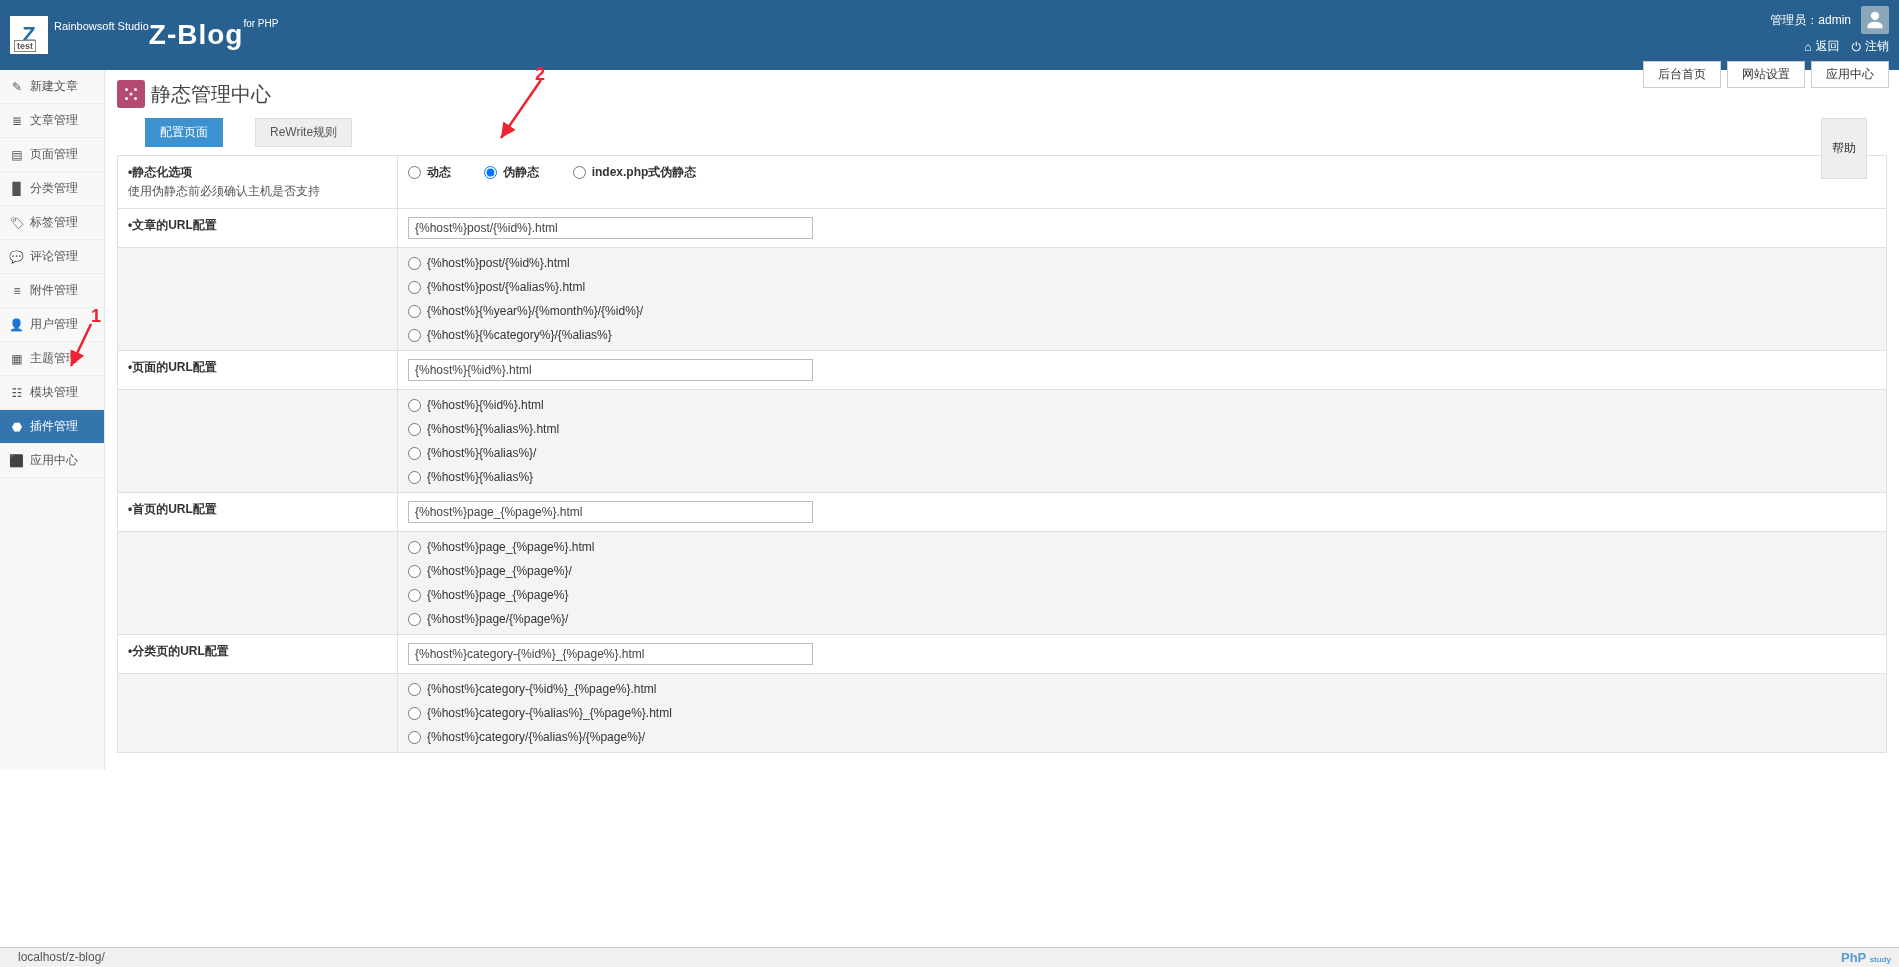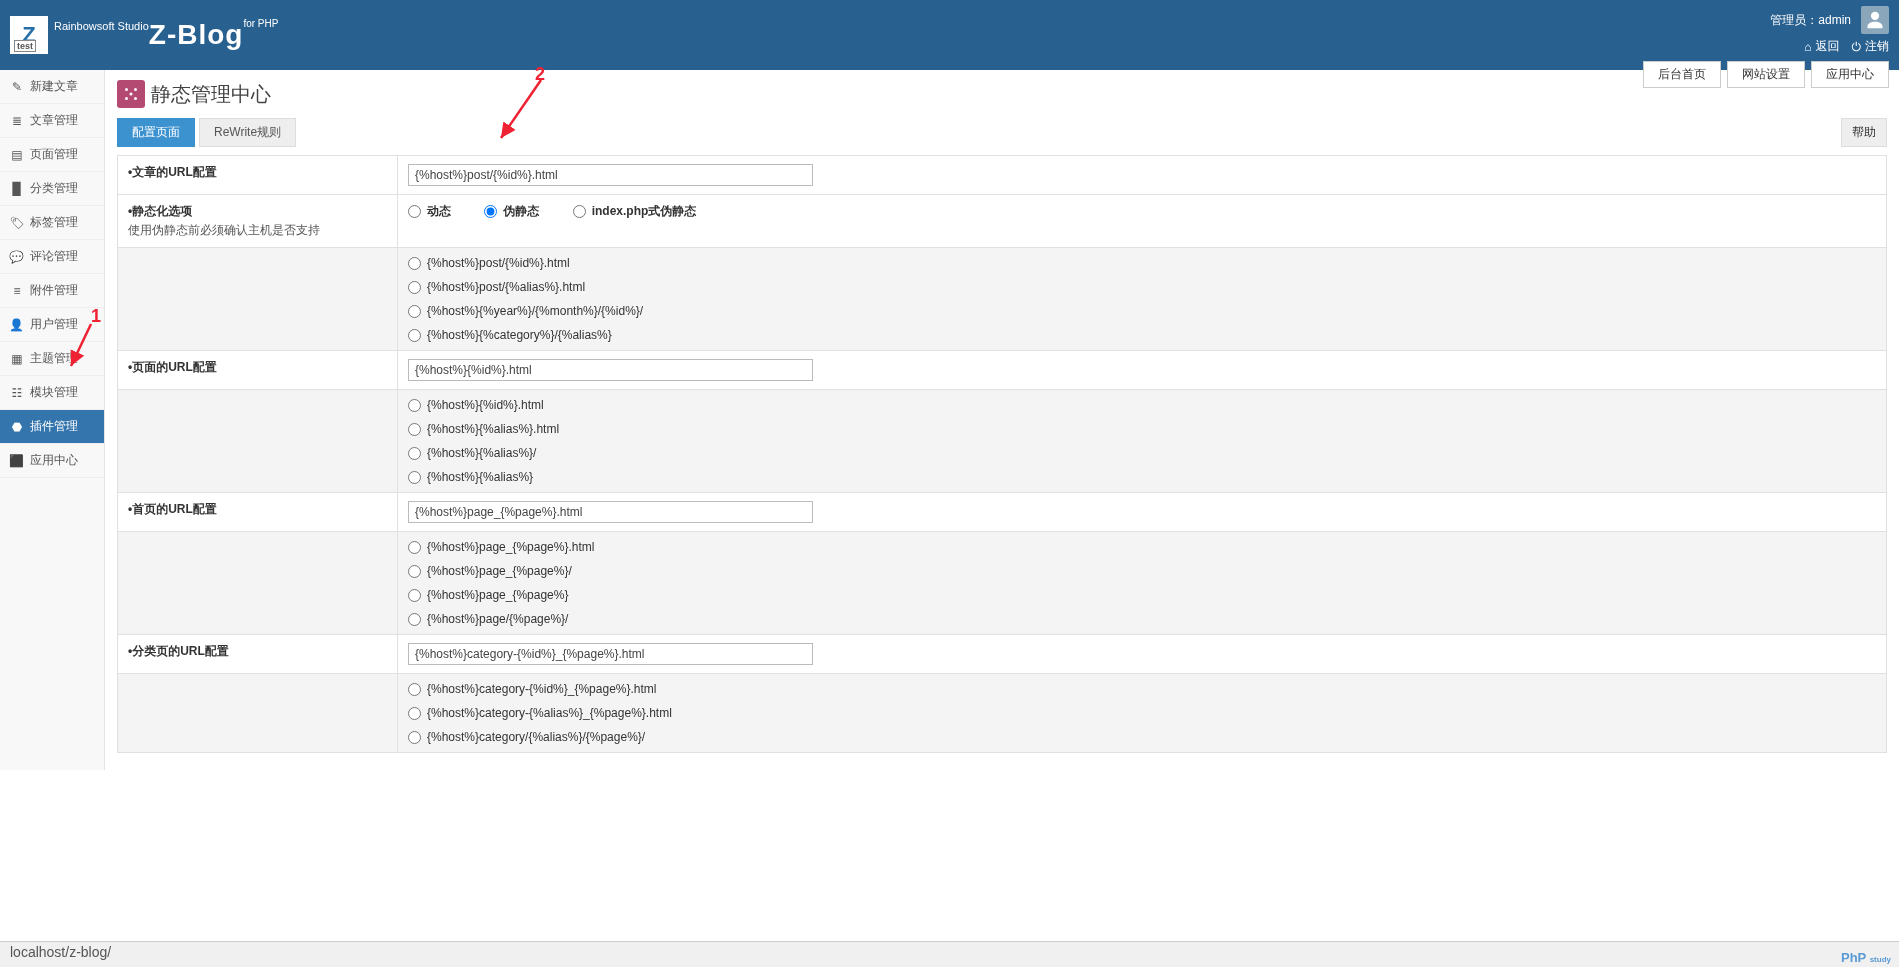--- a/index.html
+++ b/index.html
@@ -29,43 +29,43 @@
 .sidebar-item { display: flex; align-items: center; gap: 6px; padding: 8px 10px; cursor: pointer; color: #555; font-size: 12px; border-bottom: 1px solid #eee; }
 .sidebar-item.active { background: #3575ad; color: #fff; }
 .sidebar-item .icon { width: 14px; height: 14px; display: inline-flex; align-items: center; justify-content: center; }
 
 
 .main { flex: 1; padding: 10px 12px; position: relative; }
 .page-title-row { display: flex; align-items: center; gap: 6px; margin-bottom: 10px; }
 .page-title-icon { width: 28px; height: 28px; background: #b44a72; display: flex; align-items: center; justify-content: center; color: #fff; border-radius: 3px; }
 .page-title { font-size: 20px; color: #444; font-weight: normal; }
 .tabs-row { display: flex; align-items: center; margin-bottom: 8px; position: relative; }
-.tab { padding: 5px 14px; background: #eee; color: #555; margin-right: 4px; cursor: pointer; font-size: 12px; border: 1px solid #ddd; }
+.tab { padding: 5px 14px; background: #eee; color: #555; margin-right: 4px; cursor: pointer; font-size: 12px; border: 1px solid #ddd; margin-left: 28px; }
 .tab.active { background: #3c92cf; color: #fff; border-color: #3c92cf; }
-.help-btn { position: absolute; right: 0; top: 0; background: #eee; border: 1px solid #ddd; padding: 5px 10px; font-size: 12px; cursor: pointer; }
+.help-btn { position: absolute; right: 20px; top: 0; background: #eee; border: 1px solid #ddd; padding: 21px 10px; font-size: 12px; cursor: pointer; }
 
 
 .config-table { width: 100%; border-collapse: collapse; }
 .config-table td { border: 1px solid #e0e0e0; padding: 8px 10px; vertical-align: top; font-size: 12px; }
 .config-table td.label-cell { width: 280px; background: #fff; }
 .config-table td.input-cell { background: #fff; }
 .config-table td.options-cell { background: #f4f4f4; }
 .label-title { font-weight: bold; color: #333; }
 .label-note { color: #555; margin-top: 2px; }
 .radio-line { display: inline-flex; align-items: center; gap: 6px; margin-right: 30px; }
 .radio-col { display: flex; flex-direction: column; gap: 10px; }
 .url-input { width: 405px; padding: 3px 6px; border: 1px solid #bbb; font-size: 12px; color: #444; }
 
 
 .annotation-layer { position: absolute; left: 0; top: 0; right: 0; bottom: 0; pointer-events: none; }
 .ann-arrow { position: absolute; color: #e23; font-weight: bold; }
 .ann-num { font-size: 18px; color: #e23; font-family: Arial; }
 
 
-.status-bar { position: fixed; left: 0; bottom: 0; height: 26px; font-size: 14px; color: #555; padding: 2px 10px; background: #f0f0f0; border-top: 1px solid #ccc; width: 100%; }
+.status-bar { position: fixed; left: 0; bottom: 0; height: 20px; font-size: 12px; color: #555; padding: 2px 18px; background: #f0f0f0; border-top: 1px solid #ccc; width: 100%; }
 .php-study { position: fixed; right: 8px; bottom: 2px; color: #5a9bd5; font-size: 13px; font-weight: bold; }
 .php-study small { font-size: 8px; }
 </style>
 </head>
 <body>
 
 <div class="header">
   <div class="logo-block">
     <div class="logo-icon">
       <span>Z</span>
@@ -174,44 +174,44 @@
     <div class="tabs-row">
       <span class="tab active">配置页面</span>
       <span class="tab">ReWrite规则</span>
       <span class="help-btn">帮助</span>
     </div>
 
     <table class="config-table">
 
       <tbody>
           <tr>
-        <td class="label-cell"><span class="label-title">•文章的URL配置</span></td>
-        <td class="input-cell"><input class="url-input" value="{%host%}post/{%id%}.html" style=""></td>
-      </tr>
-
-      <tr>
         <td class="label-cell">
           <div class="label-title">•静态化选项</div>
           <div class="label-note">使用伪静态前必须确认主机是否支持</div>
         </td>
         <td class="input-cell">
           <label class="radio-line">
                 <input type="radio" name="st" style=""> 
                 <b>动态</b>
               </label>
           <label class="radio-line">
                 <input type="radio" name="st" checked="" style=""> 
                 <b>伪静态</b>
               </label>
           <label class="radio-line">
                 <input type="radio" name="st" style=""> 
                 <b>index.php式伪静态</b>
               </label>
         </td>
       </tr>
+
+      <tr>
+        <td class="label-cell"><span class="label-title">•文章的URL配置</span></td>
+        <td class="input-cell"><input class="url-input" value="{%host%}post/{%id%}.html" style=""></td>
+      </tr>
       <tr>
         <td class="options-cell"></td>
         <td class="options-cell" id="article-opts">
               <div class="radio-col">
                 <label class="radio-line">
                   <input type="radio" name="article" style="">
                   <span>{%host%}post/{%id%}.html</span>
                 </label>
                 <label class="radio-line">
                   <input type="radio" name="article" style="">

